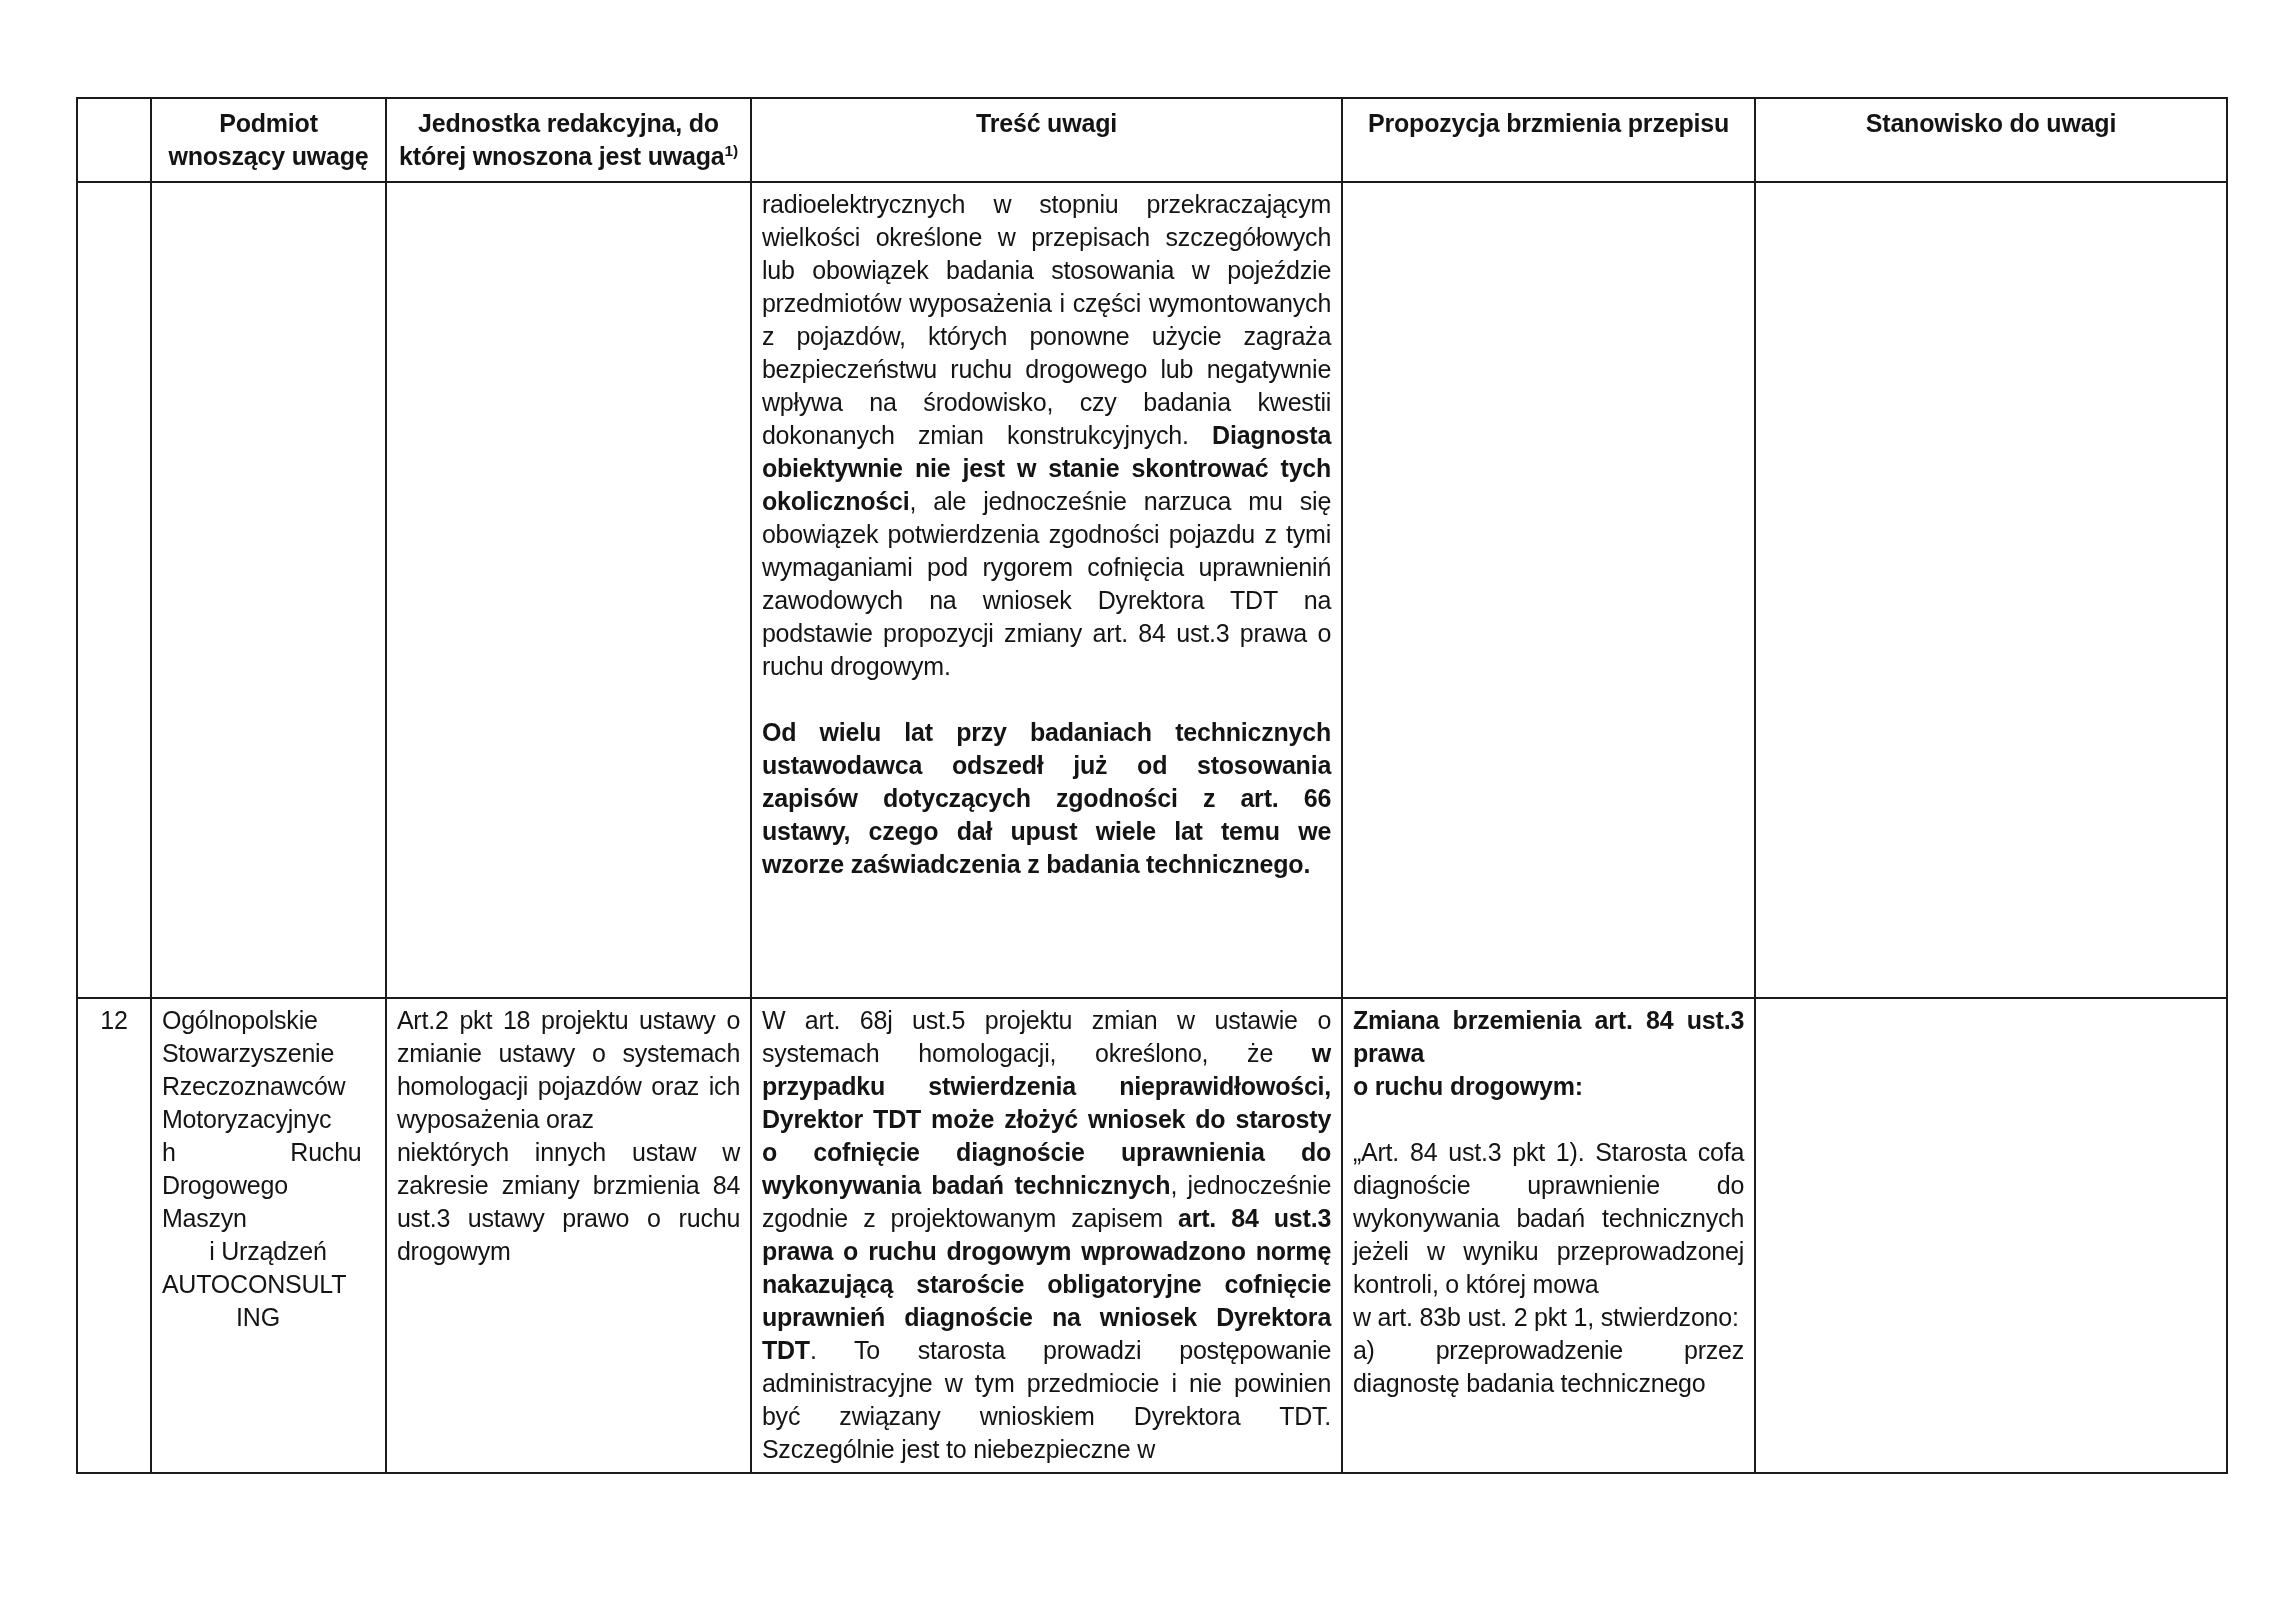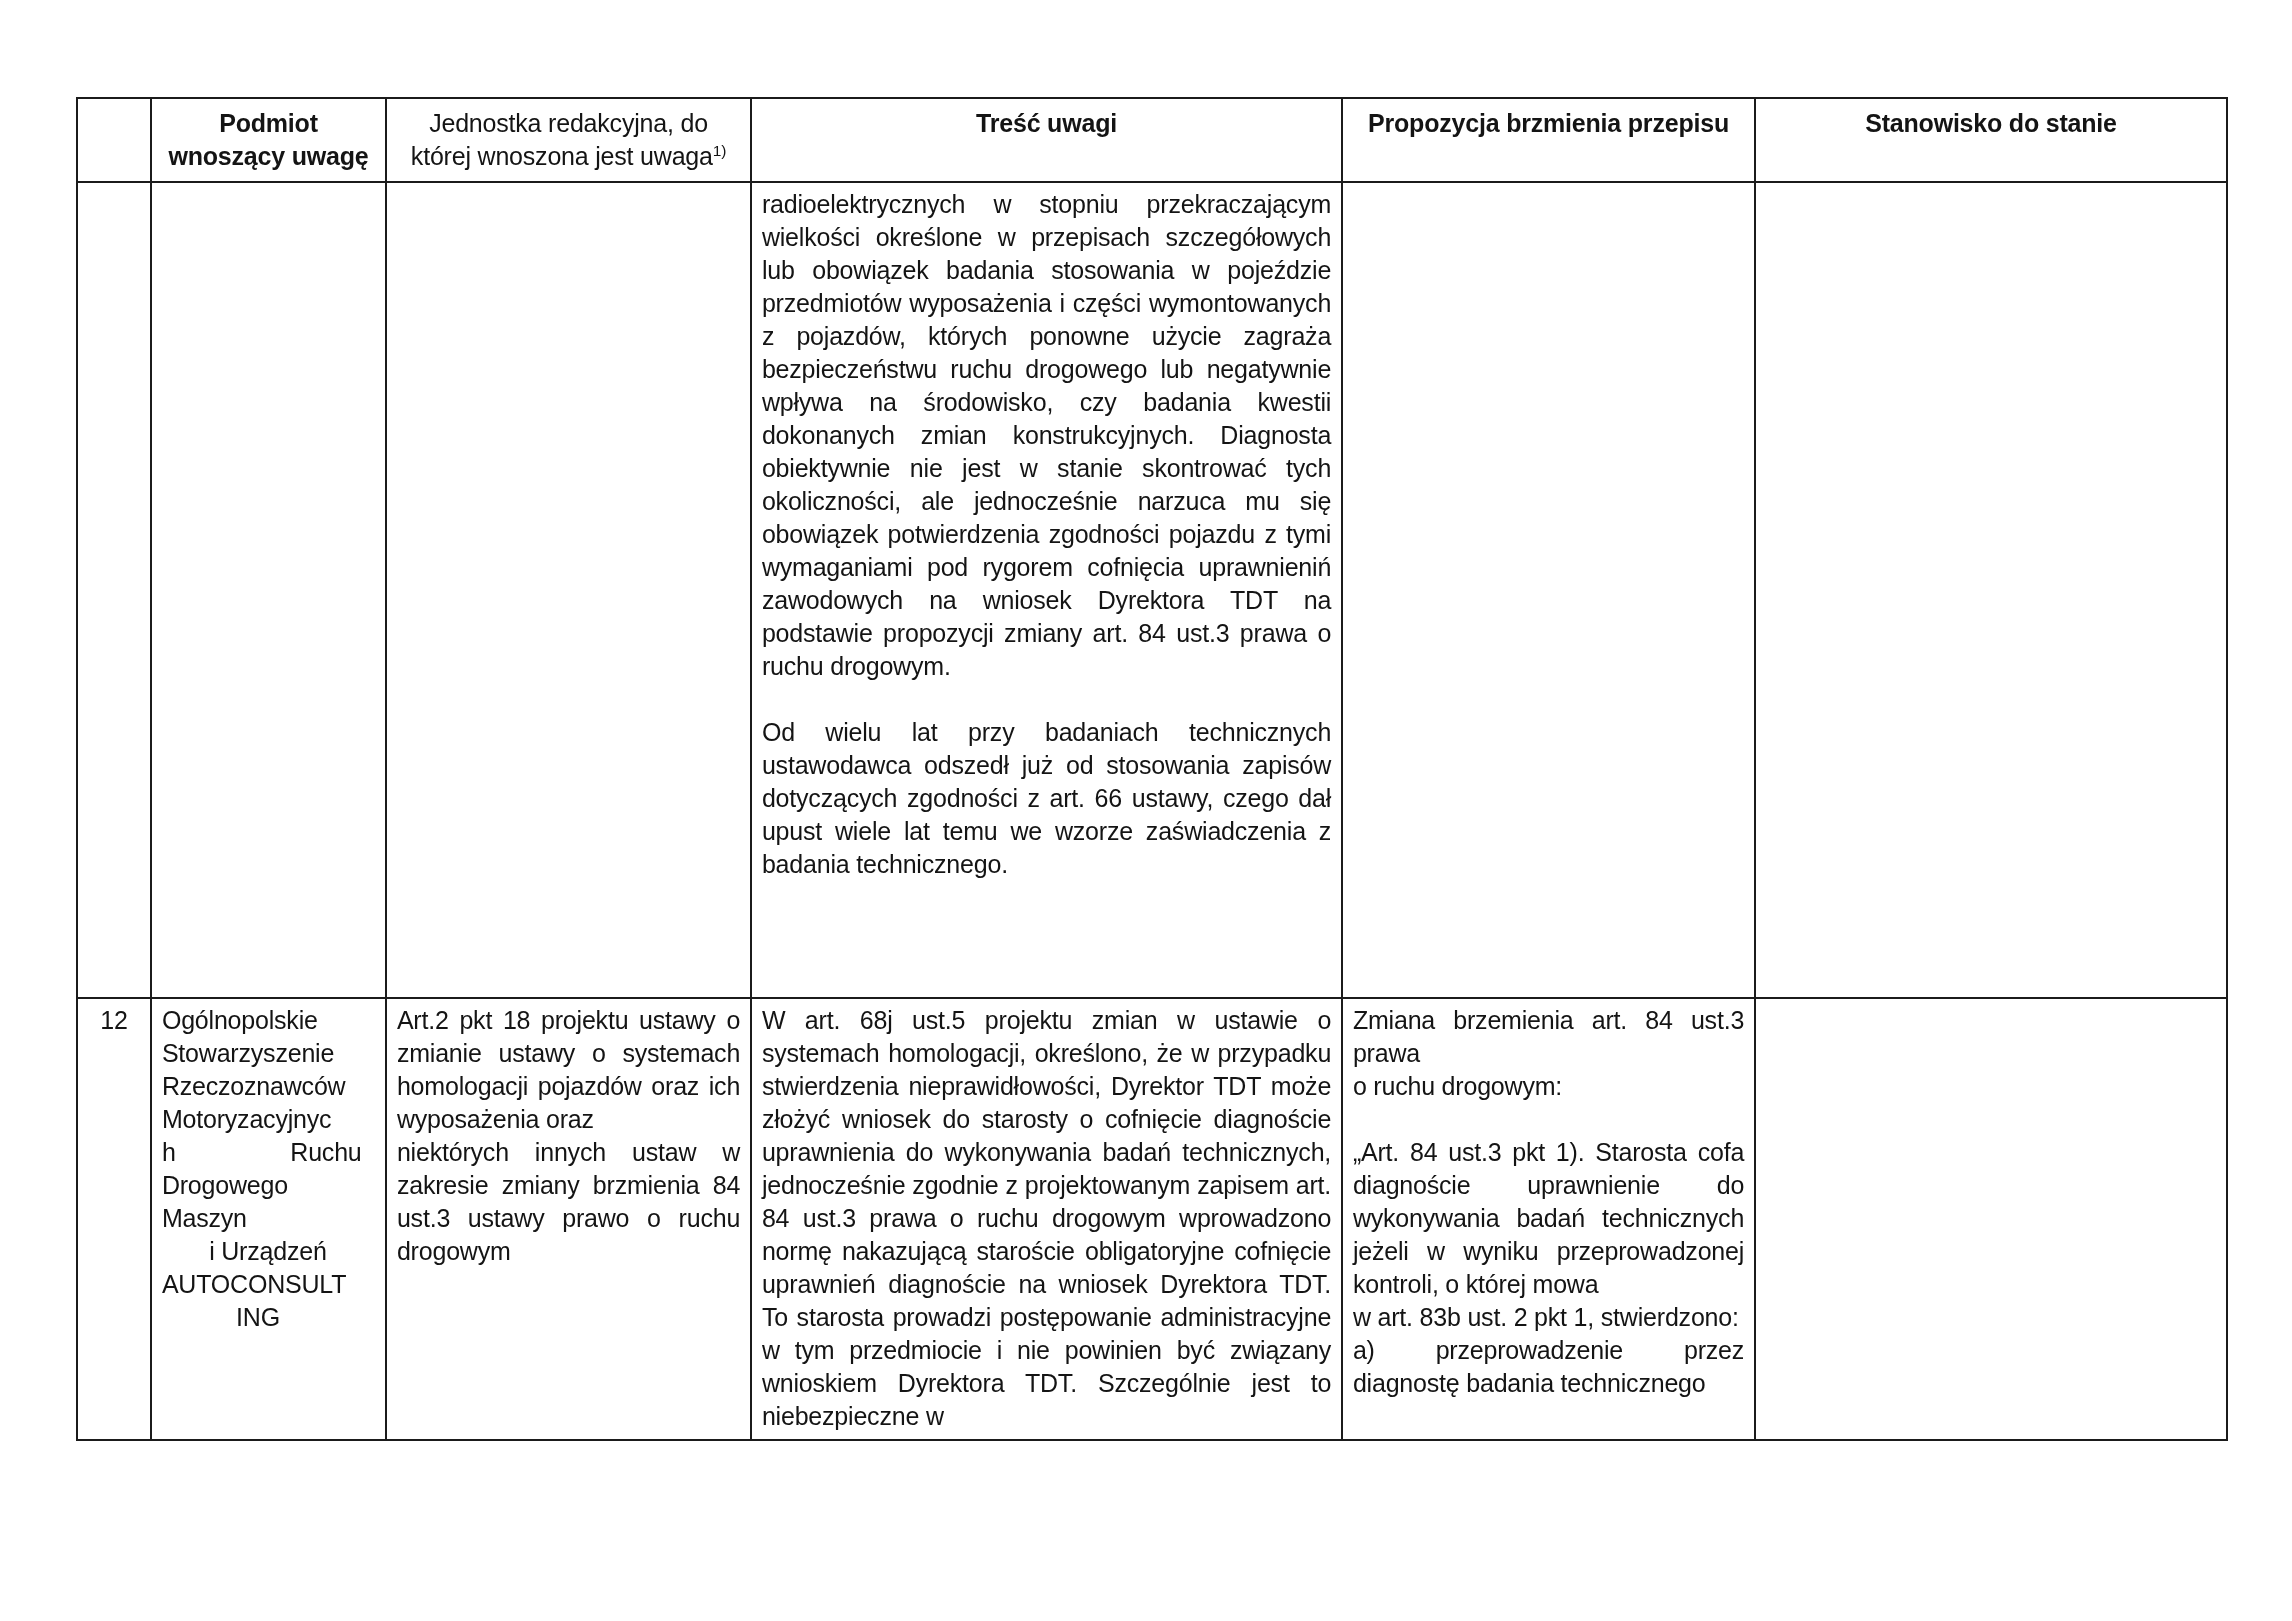--- a/index.html
+++ b/index.html
@@ -32,21 +32,21 @@
     text-align: center;
     padding-top: 8px;
   }
   .doc-table th .para { text-align: center; white-space: normal; }
   .nw { white-space: nowrap; margin-top: 6px; }
   tr.r-head  { height: 84px; }
   tr.r-cont  { height: 816px; }
   tr.r-12    { height: 434px; }
   .para { white-space: pre-line; text-align: justify; }
   .para.blank { height: 33px; }
-  .b, .para .b { font-weight: 400; }
+  .b, .para .b { font-weight: 700; }
   sup { font-size: 0.62em; vertical-align: super; line-height: 0; }
   .cell-num { text-align: center; }
   .cell-podmiot { white-space: pre-wrap; text-align: left; }
   .cell-jednostka { white-space: pre-line; text-align: justify; }
 </style>
 </head>
 <body>
 
 <table class="doc-table">
   <colgroup>
@@ -59,21 +59,21 @@
   </colgroup>
   <tbody>
     <tr class="r-head">
       <th></th>
       <th>Podmiot wnoszący uwagę</th>
       <th>
           <div class="para"><span class="b">Jednostka redakcyjna, do której wnoszona jest uwaga</span><sup class="b">1)</sup></div>
         </th>
       <th>Treść uwagi</th>
       <th class="nw">Propozycja brzmienia przepisu</th>
-      <th>Stanowisko do stanie</th>
+      <th>Stanowisko do uwagi</th>
     </tr>
 
     <tr class="r-cont">
       <td class="cell-num"></td>
       <td class="cell-podmiot"></td>
       <td class="cell-jednostka"></td>
       <td>
           <div class="para"><span>radioelektrycznych w stopniu przekraczającym wielkości określone w przepisach szczegółowych lub obowiązek badania stosowania w pojeździe przedmiotów wyposażenia i części wymontowanych z pojazdów, których ponowne użycie zagraża bezpieczeństwu ruchu drogowego lub negatywnie wpływa na środowisko, czy badania kwestii dokonanych zmian konstrukcyjnych. </span><span class="b">Diagnosta obiektywnie nie jest w stanie skontrować tych okoliczności</span><span>, ale jednocześnie narzuca mu się obowiązek potwierdzenia zgodności pojazdu z tymi wymaganiami pod rygorem cofnięcia uprawnieniń zawodowych na wniosek Dyrektora TDT na podstawie propozycji zmiany art. 84 ust.3 prawa o ruchu drogowym.</span></div>
           <div class="para blank"></div>
           <div class="para"><span class="b">Od wielu lat przy badaniach technicznych ustawodawca odszedł już od stosowania zapisów dotyczących zgodności z art. 66 ustawy, czego dał upust wiele lat temu we wzorze zaświadczenia z badania technicznego.</span></div>

